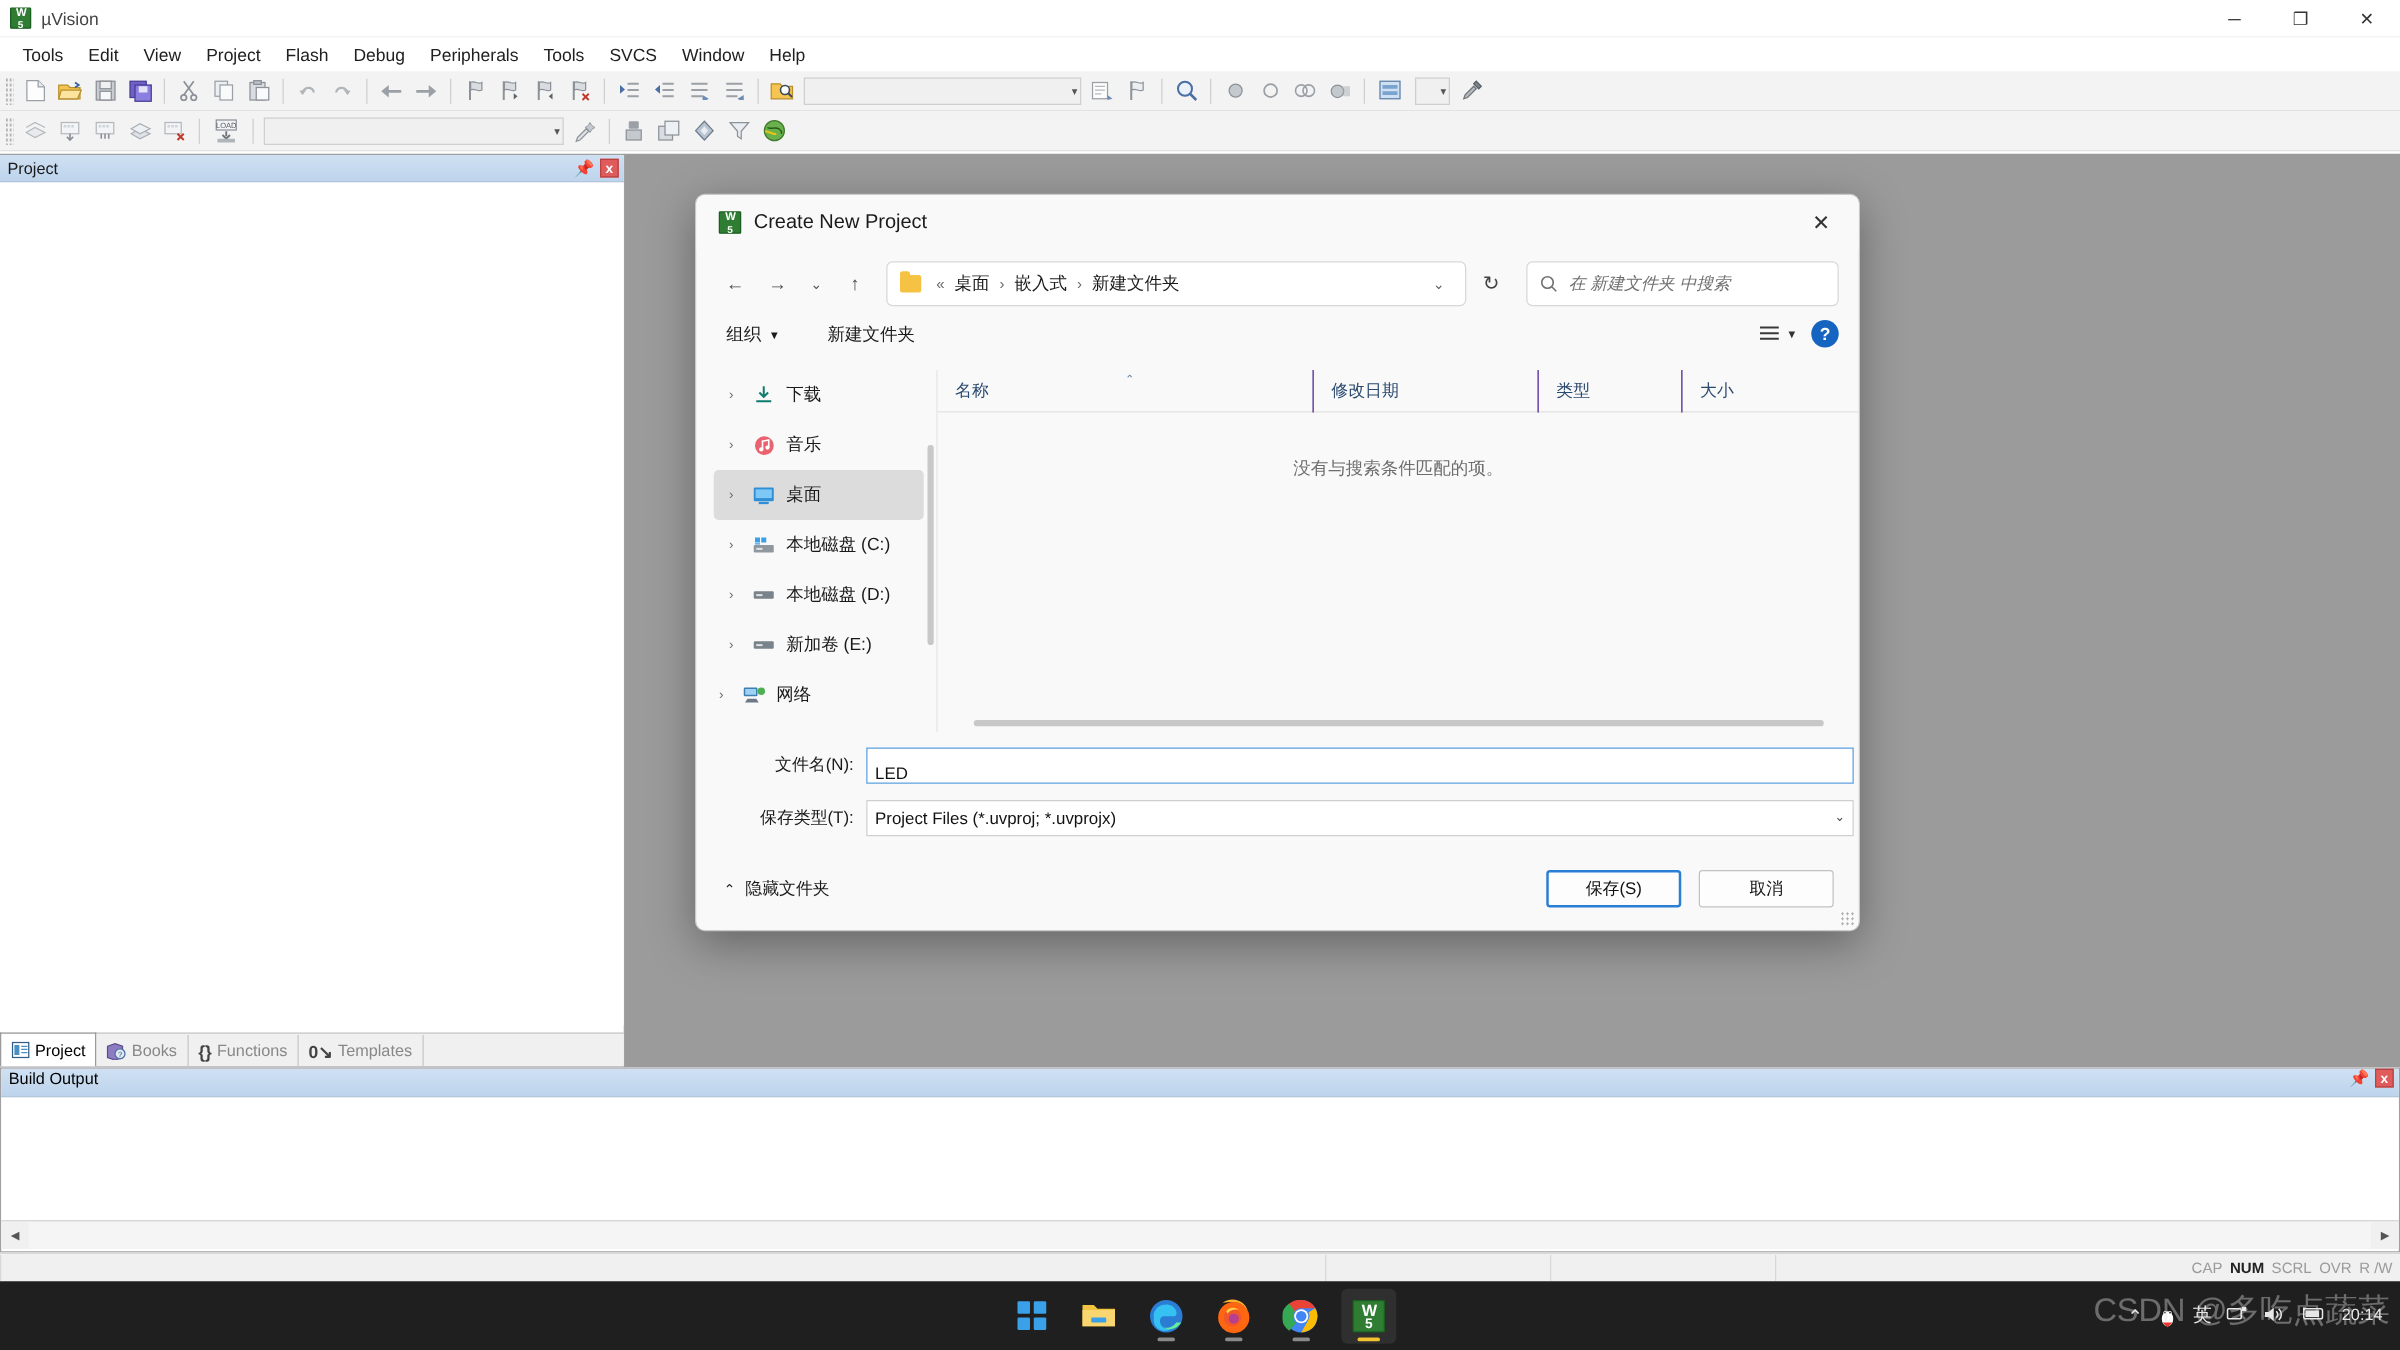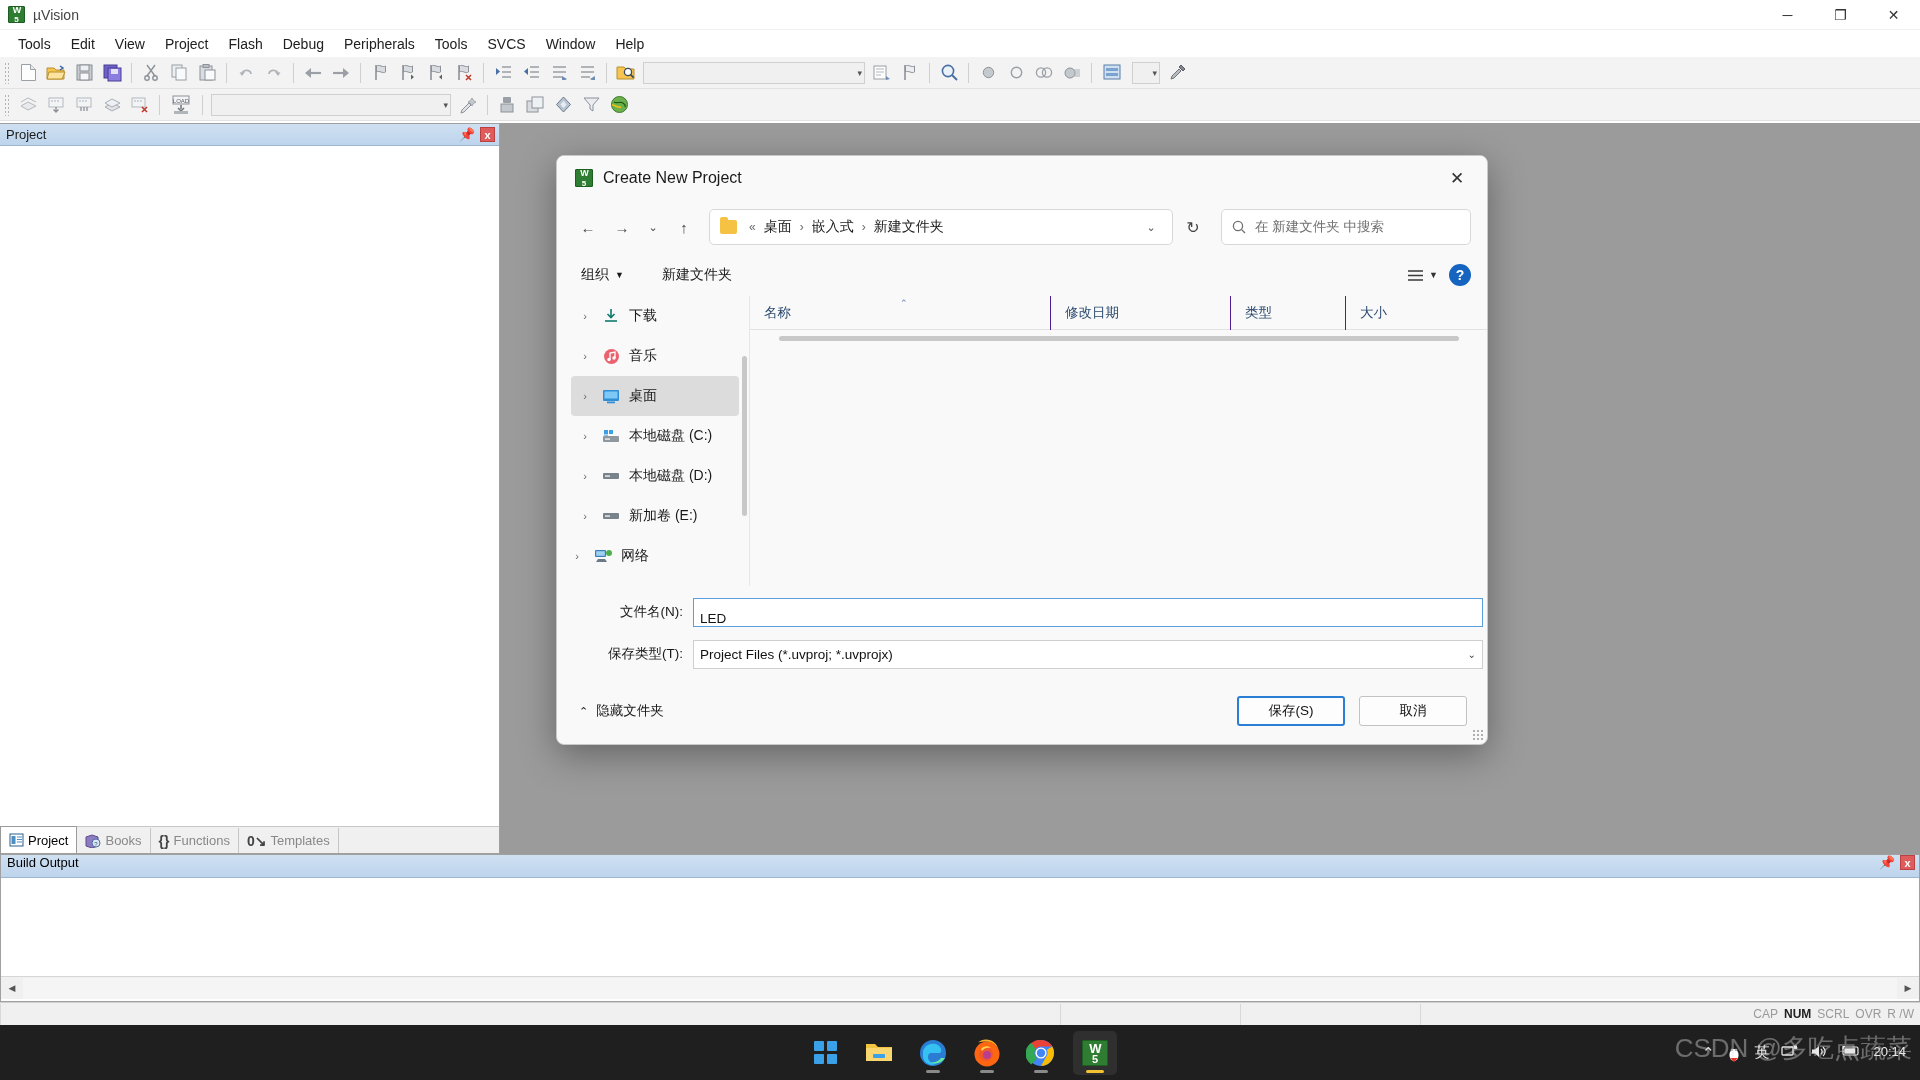--- a/index.html
+++ b/index.html
@@ -207,25 +207,25 @@
   .crumb { padding: 2px 3px; }
   .crumb-sep { color: #6a6a6a; margin: 0 5px; font-size: 12px; }
   .addr-tail { margin-left: auto; display: flex; align-items: center; gap: 2px; }
   .addr-chevron { width: 26px; height: 28px; display: flex; align-items: center;
                   justify-content: center; font-size: 11px; color: #555; }
   .refresh-btn { width: 32px; height: 30px; display: flex; align-items: center;
                  justify-content: center; font-size: 16px; color: #444; }
   .searchbox {
     width: 250px; height: 36px; margin-left: 8px; background: #fff;
     border: 1px solid #d8d8d8; border-radius: 5px; display: flex;
-    align-items: center; padding: 0 10px; gap: 9px; font-size: 13.5px; color: #707070;
+    align-items: center; padding: 0 10px; gap: 9px; font-size: 13.5px; color: #707070; font-style: italic;
   }
 
   .dlg-toolbar {
-    height: 42px; display: flex; align-items: center; padding: 0 16px; gap: 22px;
+    height: 42px; display: flex; align-items: flex-start; padding: 0 16px; gap: 22px;
     font-size: 14px; color: #1a1a1a;
   }
   .dt-item { display: flex; align-items: center; gap: 6px; padding: 5px 8px;
              border-radius: 4px; }
   .dt-right { margin-left: auto; display: flex; align-items: center; gap: 4px; }
   .view-btn { display: flex; align-items: center; gap: 5px; padding: 6px 7px;
               border-radius: 4px; font-size: 14px; color: #333; }
   .help-btn {
     width: 22px; height: 22px; border-radius: 50%; background: #1565c0;
     color: #fff; display: flex; align-items: center; justify-content: center;
@@ -856,20 +856,23 @@
           </div>
           <div class="col" style="width:180px;">
             <span>修改日期</span>
           </div>
           <div class="col" style="width:115px;">
             <span>类型</span>
           </div>
           <div class="col" style="flex:1;">
             <span>大小</span>
           </div>
+        </div>
+        <div class="list-body">
+          <span>没有与搜索条件匹配的项。</span>
         </div>
         <div class="hscroll">
           <div class="hscroll-thumb"></div>
         </div>
       </div>
     </div>
 
     <div class="dlg-fields">
       <div class="field-row">
         <span class="field-label">文件名(N):</span>

